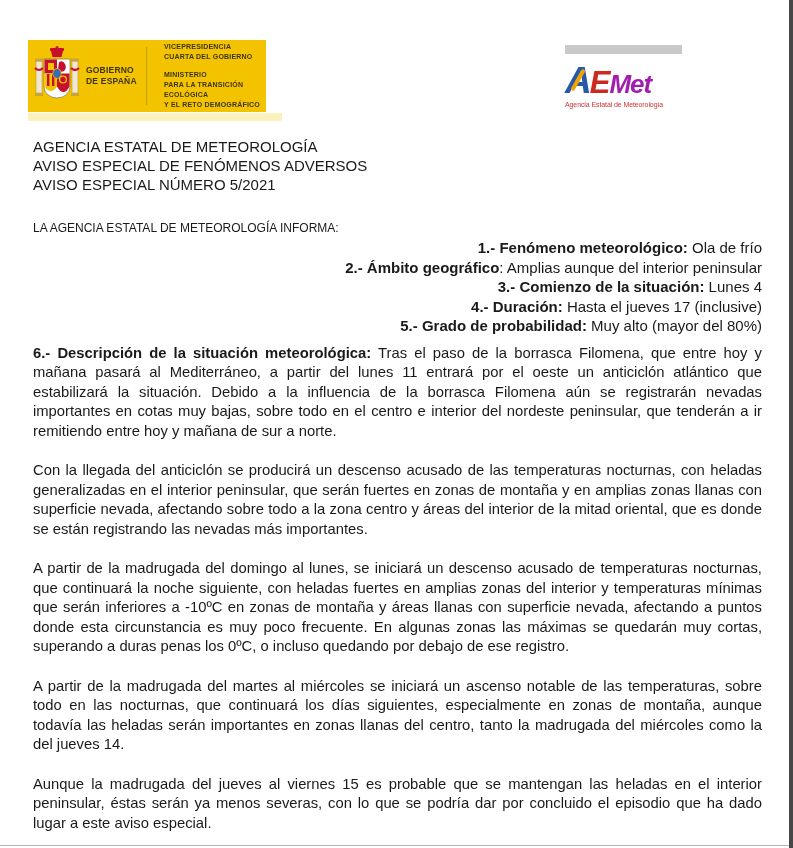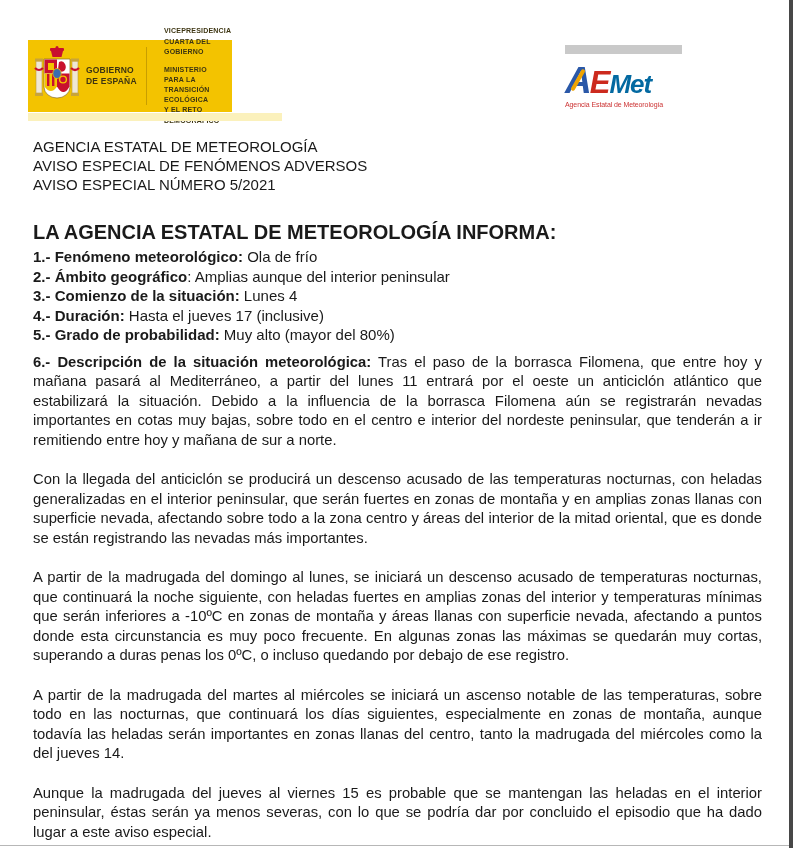--- a/index.html
+++ b/index.html
@@ -4,50 +4,50 @@
 <style>
   html,body { margin:0; padding:0; background:#ffffff; }
   body { width:793px; height:848px; overflow:hidden; position:relative;
          font-family:"Liberation Sans", sans-serif; color:#1a1a1a; }
 
   
   .right-edge { position:absolute; right:0; top:0; width:4px; height:848px; background:#474747; }
   .bottom-line { position:absolute; left:0; top:845px; width:789px; height:1px; background:#b7b7b7; }
 
   
-  .gov-banner { position:absolute; left:28px; top:40px; width:204px; height:72px;
+  .gov-banner { position:absolute; left:28px; top:40px; width:238px; height:72px;
                 background:#f3c300; display:flex; align-items:center; }
   .coat-wrap { width:58px; display:flex; justify-content:center; flex:none; }
   .gov-name { width:56px; flex:none; font-size:8.5px; font-weight:bold; color:#3d3512;
               line-height:1.25; letter-spacing:0.2px; }
   .gov-divider { width:1px; height:58px; background:#c89e00; margin-left:4px; flex:none; }
   .ministry { flex:1; padding-left:17px; font-size:7px; font-weight:bold; color:#3d3512;
               line-height:1.45; letter-spacing:0.2px; }
   .ministry .gap { height:8px; }
   .banner-shadow { position:absolute; left:28px; top:113px; width:254px; height:8px; background:#fbf1bc; }
 
   
   .aemet { position:absolute; left:565px; top:45px; width:122px; }
   .aemet-graybar { width:117px; height:9px; background:#c9c9c9; }
   .aemet-word { position:relative; margin-top:8px; font-style:italic; font-weight:bold;
                 white-space:nowrap; line-height:1; }
   .aemet-a   { font-size:37px; color:#2a58a8; letter-spacing:-2px; }
   .aemet-e   { font-size:31px; color:#cc2a1e; letter-spacing:-1px; }
-  .aemet-met { font-size:26px; color:#0369a1; letter-spacing:-1px; }
+  .aemet-met { font-size:26px; color:#a21caf; letter-spacing:-1px; }
   .aemet-slash { position:absolute; left:1px; top:16px; width:24px; height:4px;
                  background:#f0a400; border-radius:2px; transform:rotate(-60deg); }
   .aemet-sub { margin-top:2px; font-size:7px; color:#cc3333; letter-spacing:-0.1px; }
 
   
   .doc-header { position:absolute; left:33px; top:137px; font-size:15px; line-height:19px; }
 
   
   .content { position:absolute; left:33px; top:221px; width:729px; }
-  .informa { font-size:20px; font-weight:bold; margin:0 0 3px 0; }
-  p.item { margin:0; font-size:15px; line-height:19.5px; }
+  .informa { font-size:12px; font-weight:normal; margin:0 0 3px 0; }
+  p.item { margin:0; font-size:15px; line-height:19.5px;text-align:right; }
   p.para { margin:20px 0 0 0; font-size:14.8px; line-height:19.5px; text-align:justify; }
   p.para.first { margin-top:8px; }
 </style>
 </head>
 <body>
 
 <div class="right-edge"></div>
 <div class="bottom-line"></div>
 
 <div class="gov-banner">

